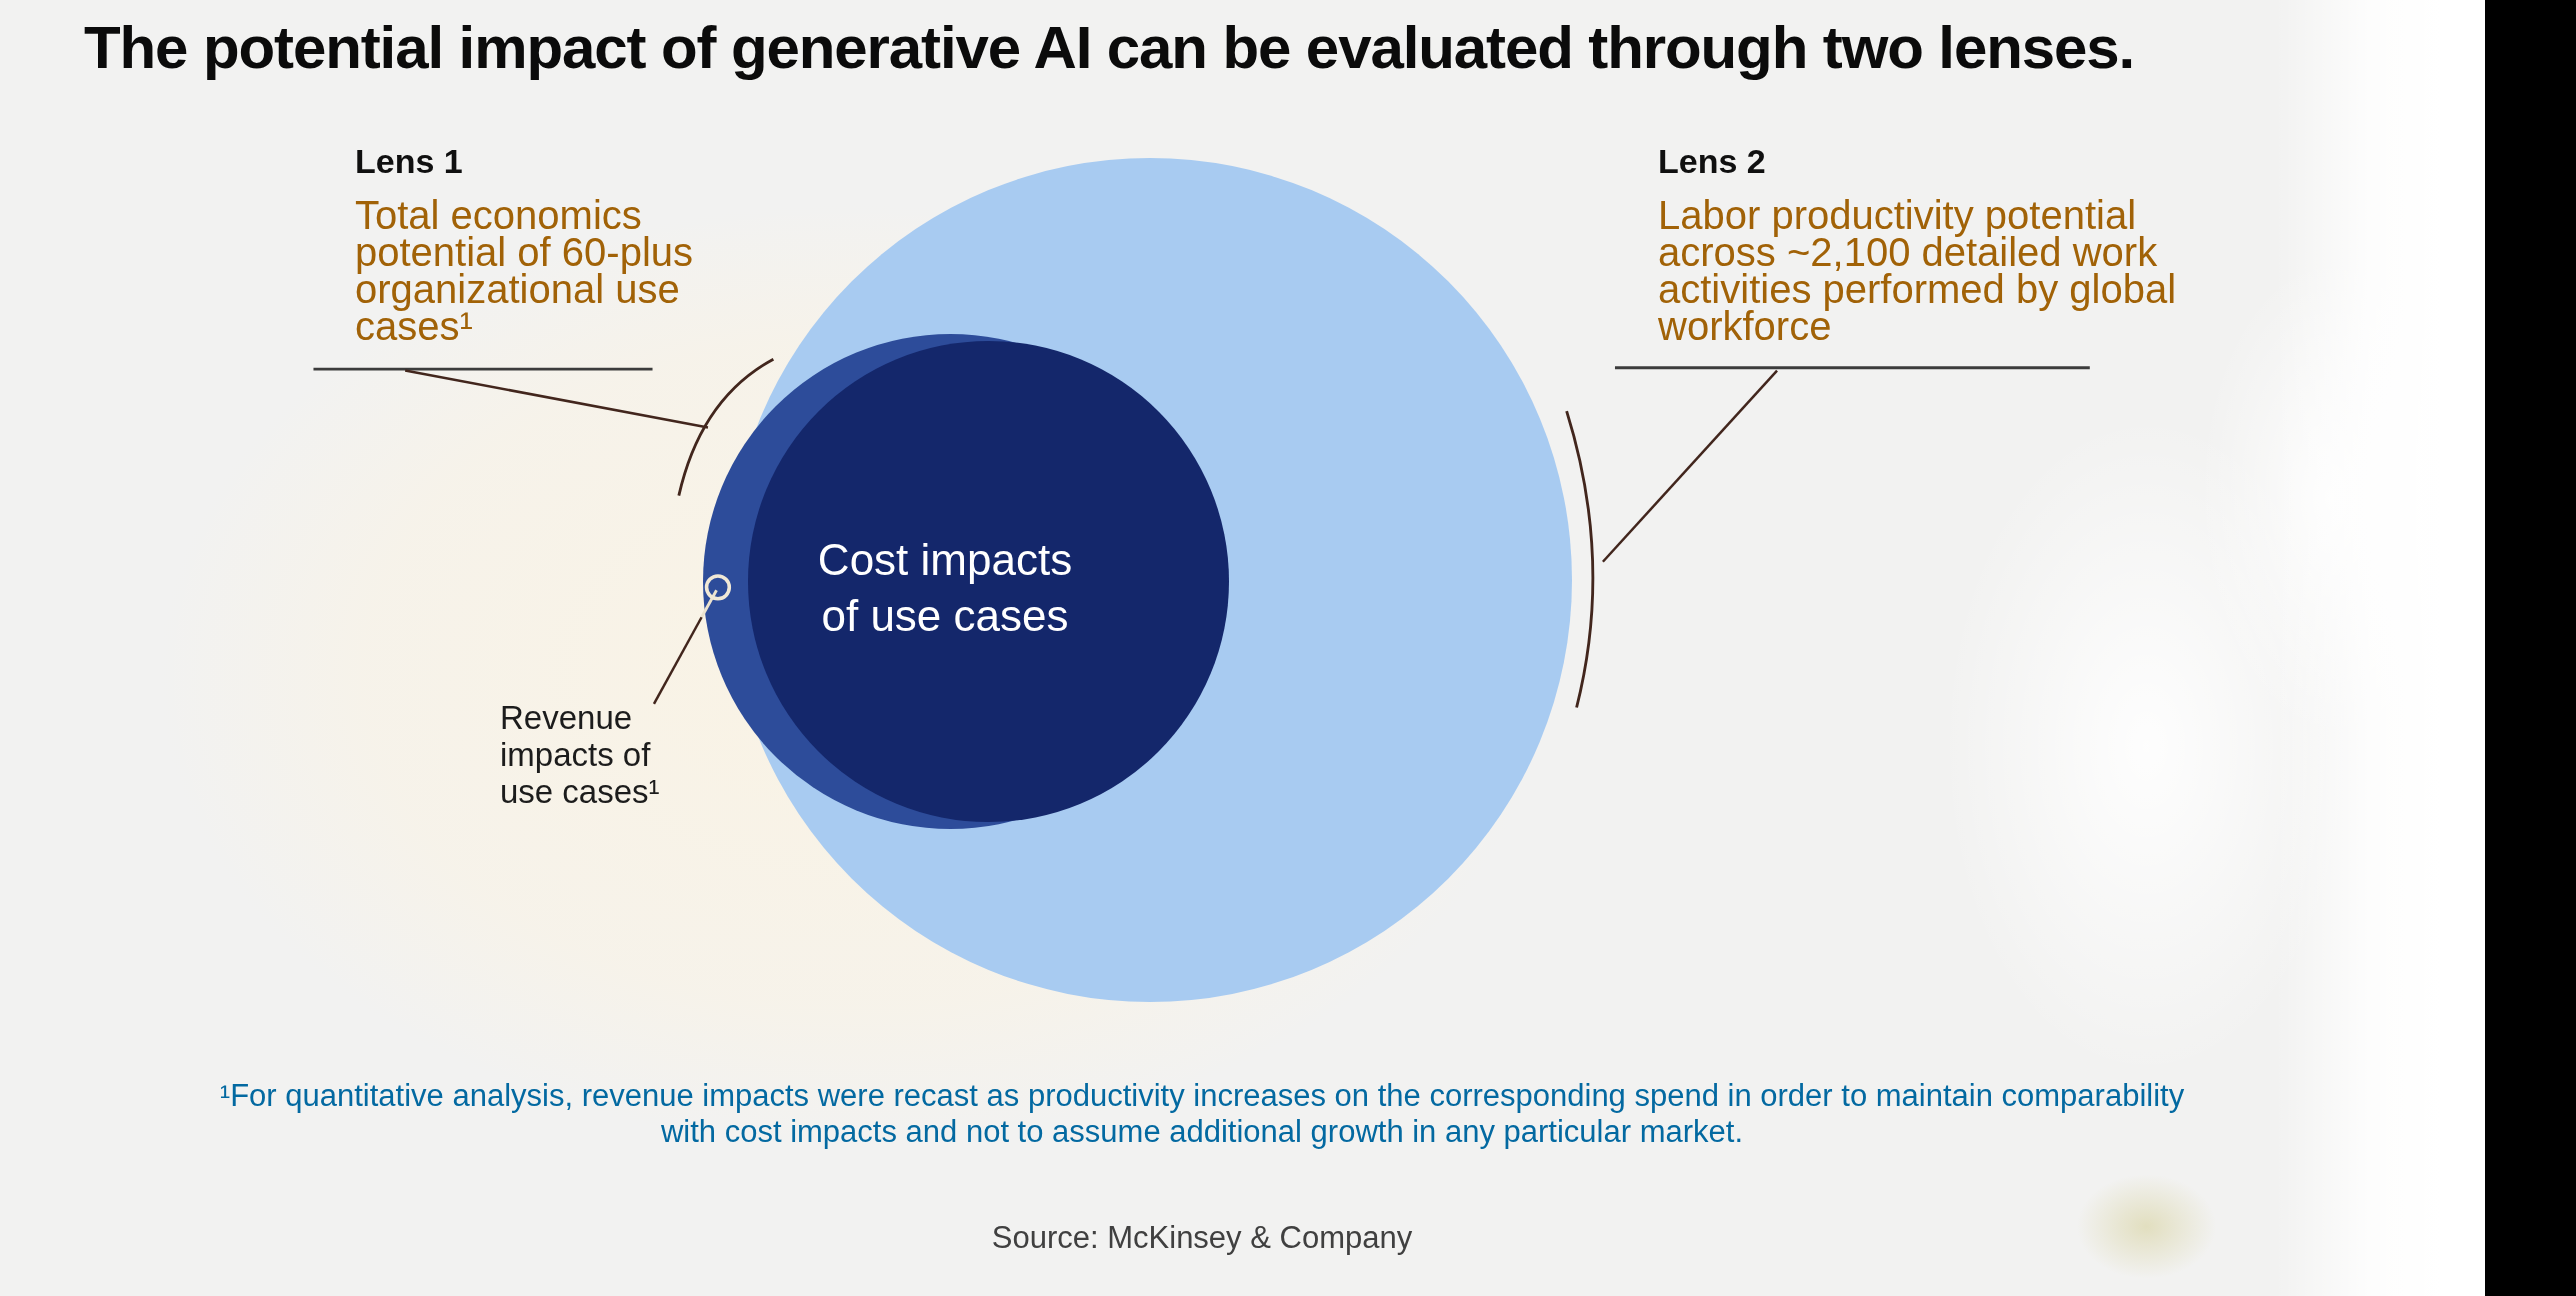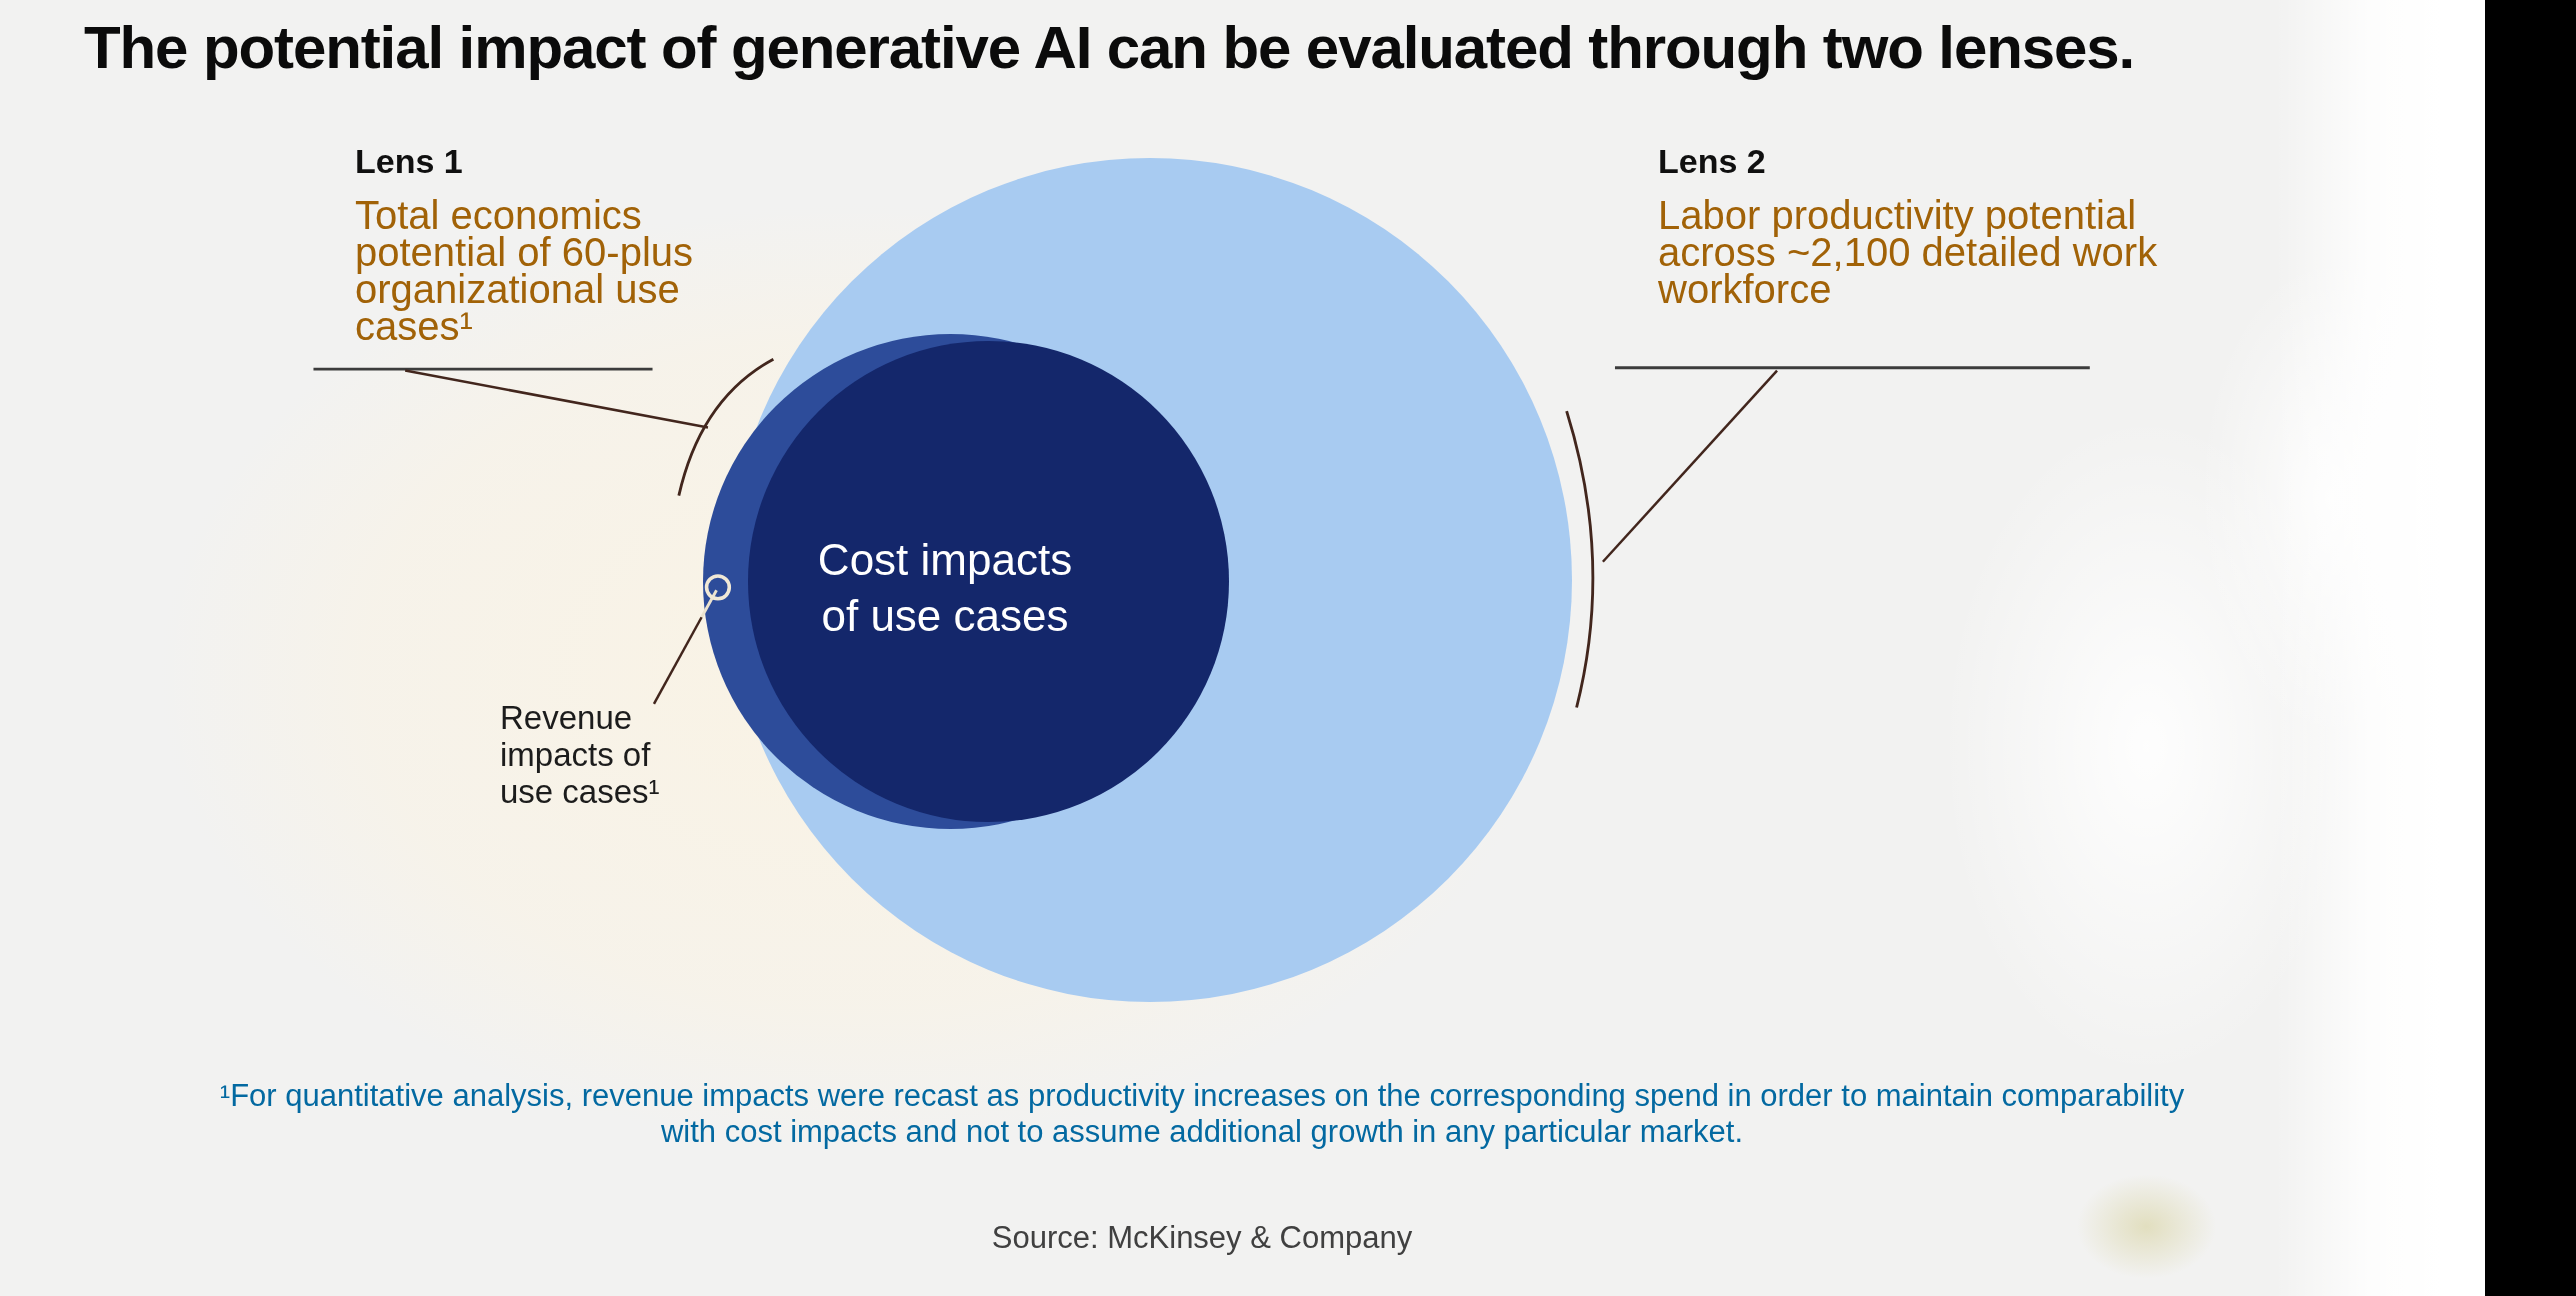--- a/index.html
+++ b/index.html
@@ -105,20 +105,21 @@
     <div class="lens-line">Total economics</div>
     <div class="lens-line">potential of 60-plus</div>
     <div class="lens-line">organizational use</div>
     <div class="lens-line">cases¹</div>
   </div>
 
   <div class="lens-block lens2-block">
     <div class="lens-heading">Lens 2</div>
     <div class="lens-line">Labor productivity potential</div>
     <div class="lens-line">across ~2,100 detailed work</div>
+    <div class="lens-line">activities performed by global</div>
     <div class="lens-line">workforce</div>
   </div>
 
   <div class="cost-label">
     <div>Cost impacts</div>
     <div>of use cases</div>
   </div>
 
   <div class="revenue-label">
     <div>Revenue</div>

